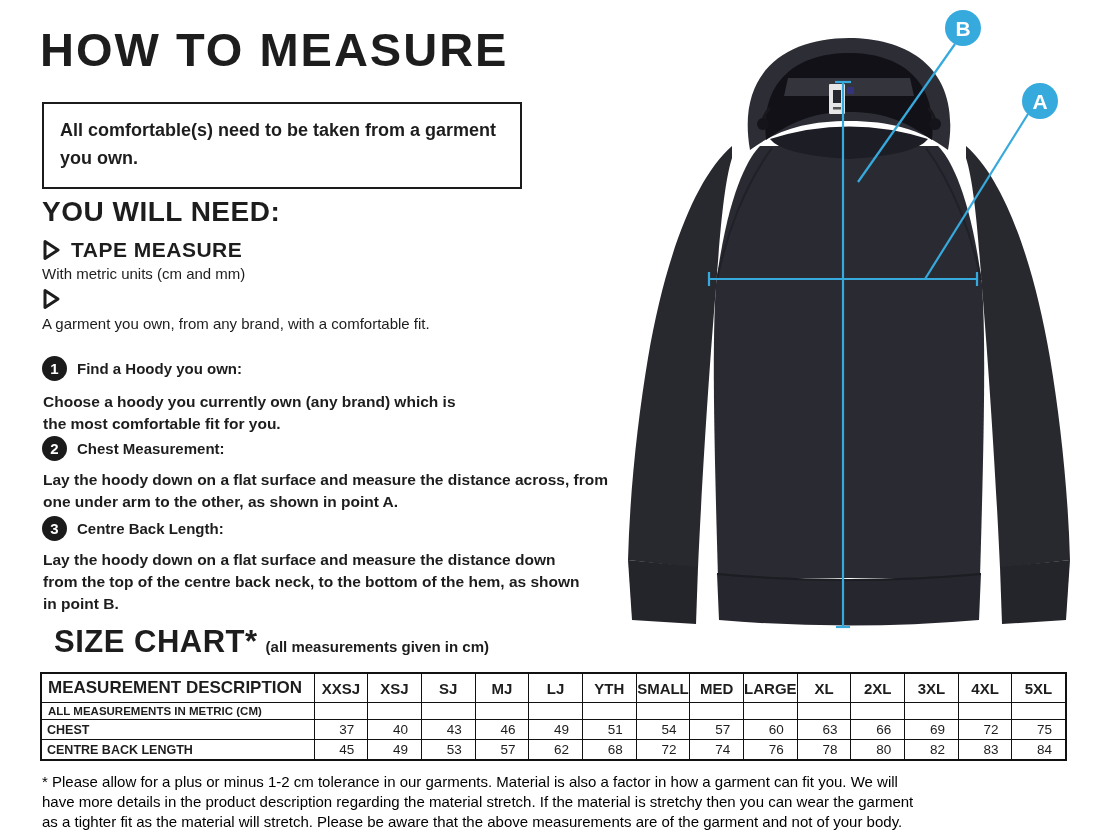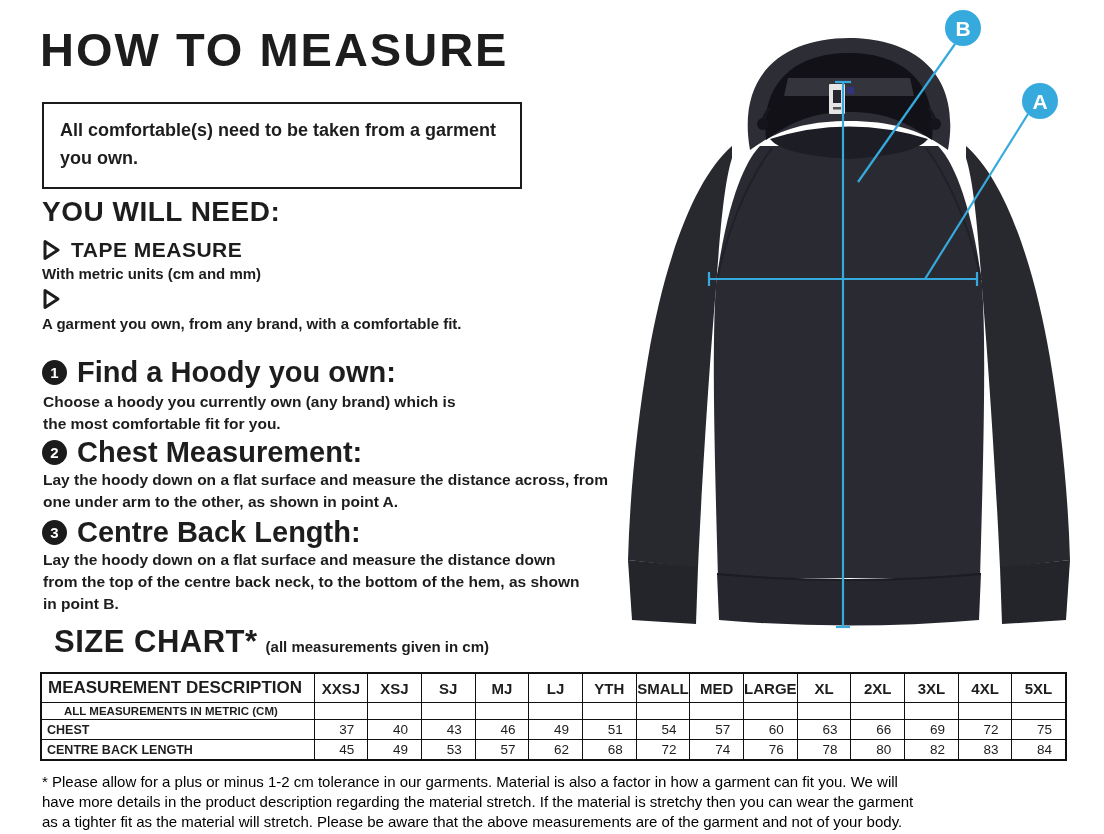--- a/index.html
+++ b/index.html
@@ -11,43 +11,43 @@
   .abs{position:absolute;}
   .page-title{left:40px;top:22px;font-size:47px;font-weight:800;letter-spacing:2px;}
   .note-box{
     left:42px;top:102px;width:480px;box-sizing:border-box;
     border:2px solid #1b1b1b;padding:13px 16px 14px 16px;
     font-size:18px;font-weight:700;line-height:1.55;
   }
   .section-heading{left:42px;top:196px;font-size:28px;font-weight:800;letter-spacing:0.5px;}
   .need-item{display:flex;align-items:center;gap:10px;justify-content:space-between;}
   .need-item .label{font-size:21px;font-weight:800;letter-spacing:0.5px;}
-  .need-desc{font-size:15px;font-weight:700;}
+  .need-desc{font-size:15px;font-weight:400;}
   .step-head{display:flex;align-items:center;gap:10px;}
   .step-num{
     width:25px;height:25px;border-radius:50%;background:#1b1b1b;color:#fff;
     display:flex;align-items:center;justify-content:center;
     font-size:15px;font-weight:700;flex:0 0 auto;
   }
-  .step-title{font-size:29px;font-weight:800;}
+  .step-title{font-size:15px;font-weight:800;}
   .step-body{font-size:15.5px;font-weight:700;line-height:1.42;}
   .chart-heading{left:42px;top:624px;display:flex;align-items:baseline;}
   .chart-heading .big{font-size:31px;font-weight:800;letter-spacing:0.5px;margin-left:12px;}
   .chart-heading .sub{font-size:15px;font-weight:700;margin-left:8px;}
   table.size-chart{
     left:40px;top:672px;width:1025px;position:absolute;
     border-collapse:collapse;table-layout:fixed;border:2px solid #111;
   }
   table.size-chart th,table.size-chart td{
     border:1px solid #111;padding:0;white-space:nowrap;overflow:hidden;
   }
   table.size-chart th{height:28px;font-size:15px;font-weight:700;text-align:center;}
   table.size-chart th.desc{text-align:left;padding-left:6px;font-size:17px;}
   table.size-chart tr.metric-row td{height:16px;font-size:11.5px;font-weight:700;}
-  table.size-chart tr.metric-row td.rowlabel{padding-left:22px;}
+  table.size-chart tr.metric-row td.rowlabel{padding-left:6px;}
   table.size-chart tr.data-row td{height:19px;font-size:13.5px;font-weight:400;text-align:center;padding-left:12px;}
   table.size-chart tr.data-row td.rowlabel{text-align:left;padding-left:5px;font-size:12.5px;font-weight:700;}
   .footnote{left:42px;top:772px;width:880px;font-size:15px;font-weight:400;line-height:1.34;color:#000000;}
   .hoodie-wrap{left:620px;top:8px;width:484px;height:642px;}
 </style>
 </head>
 <body>
 
 <div class="abs page-title">HOW TO MEASURE</div>
 

